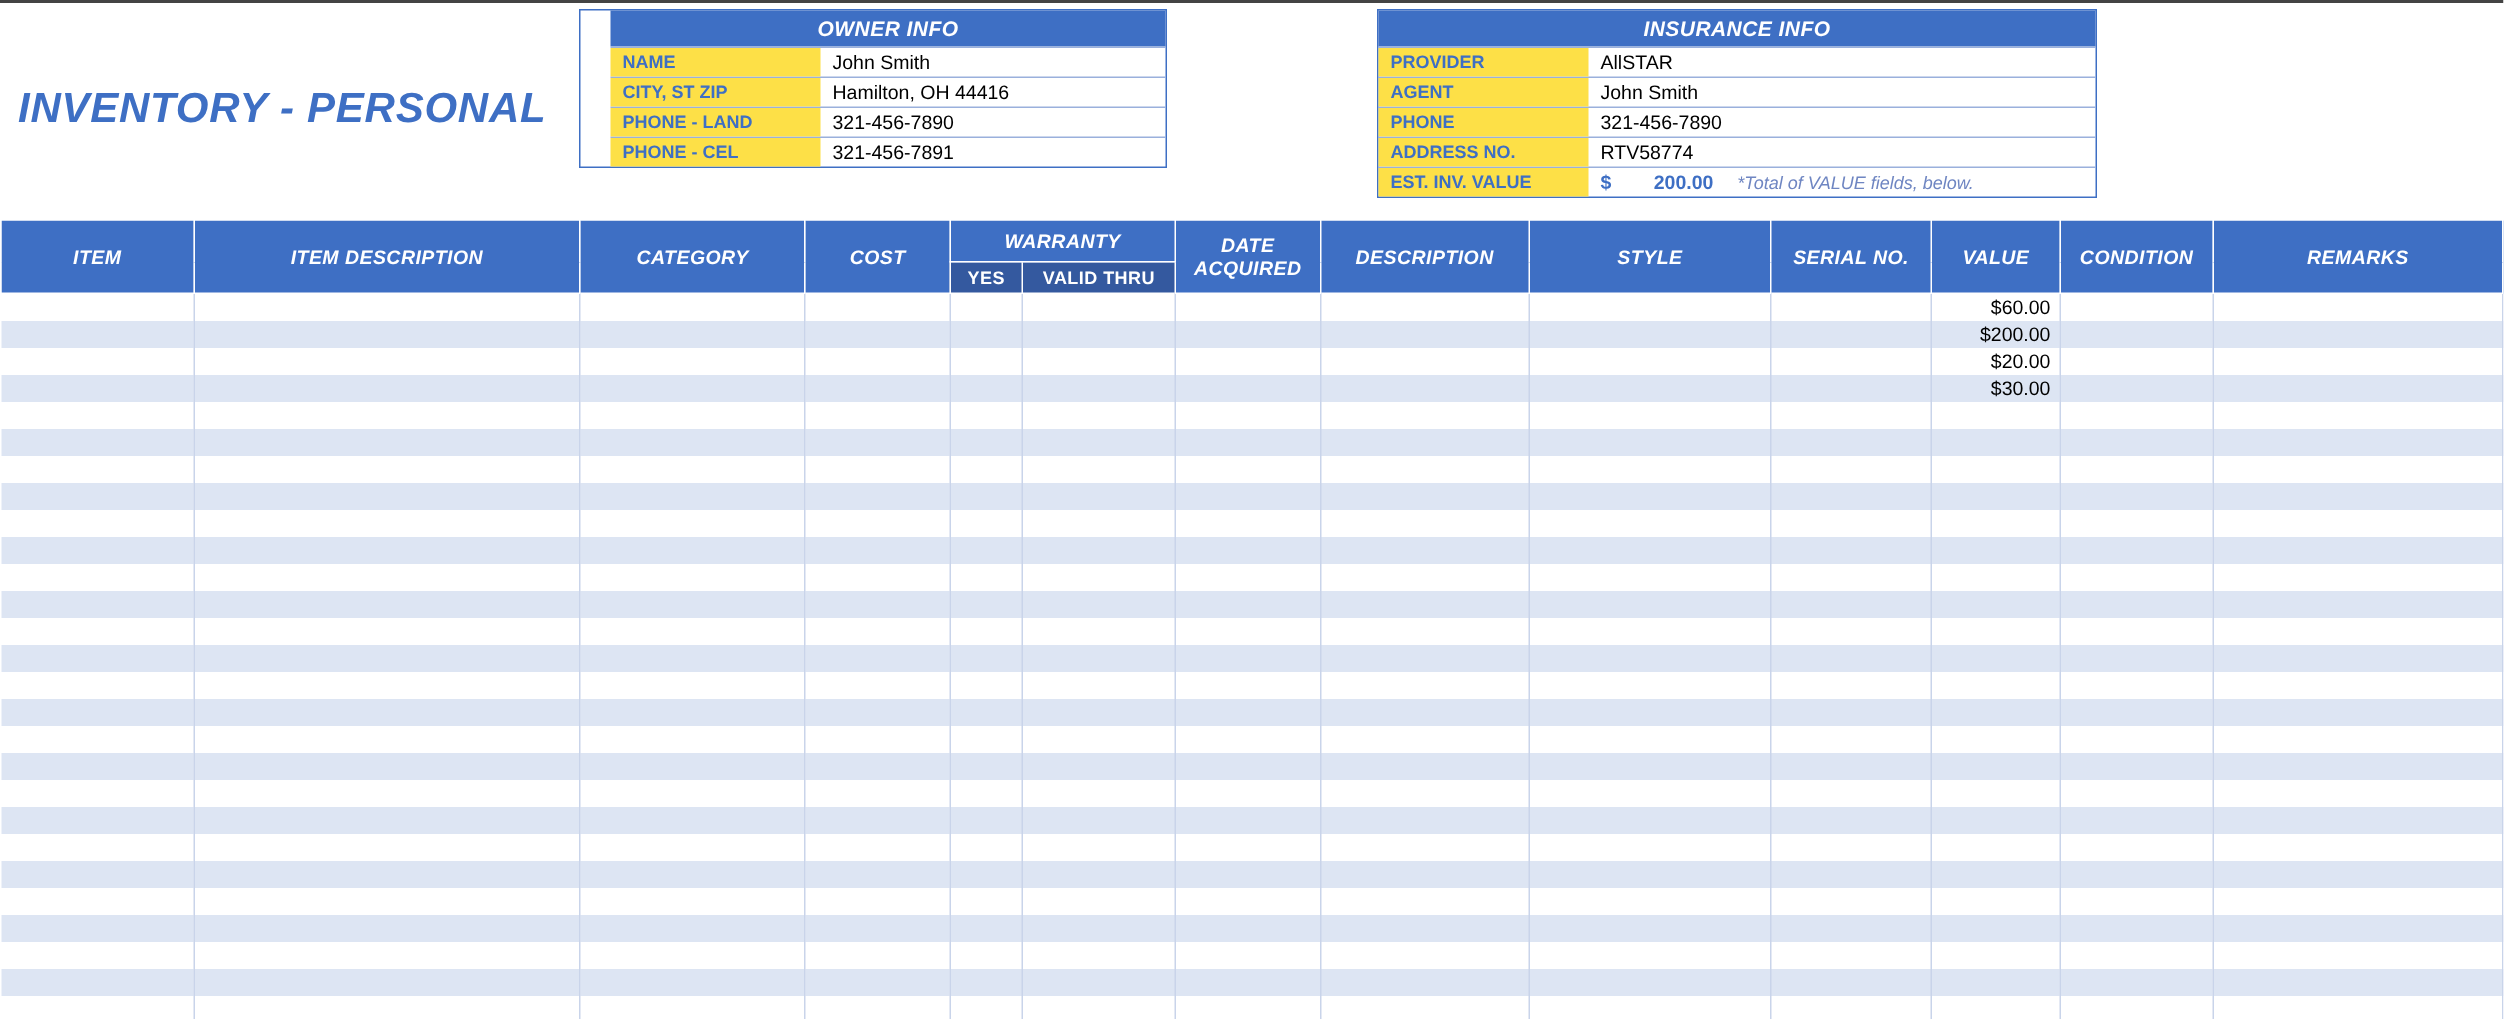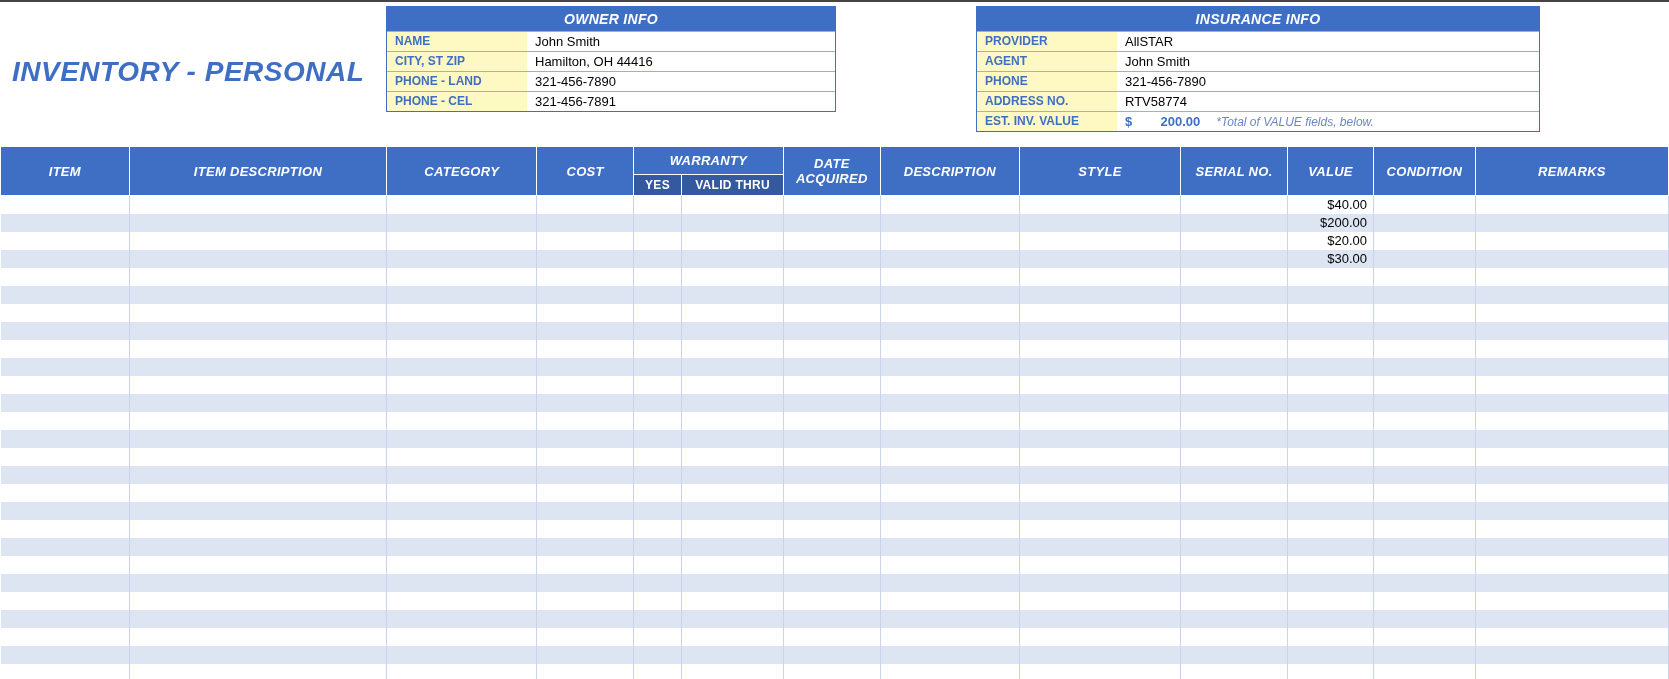--- a/index.html
+++ b/index.html
@@ -21,36 +21,36 @@
     color: #3e6fc4;
     font-size: 28px;
     font-weight: 700;
     letter-spacing: 0.5px;
     padding: 6px 0 0 12px;
     width: 380px;
     font-style: italic;
     margin-top: 44px;
   }
   .info-box { border: 1px solid #3e6fc4; }
-  .owner-box { width: 450px; margin-left: 6px; }
-  .insurance-box { width: 564px; margin-left: 140px; }
+  .owner-box { width: 392px; margin-left: 6px; padding-left: 20px; }
+  .insurance-box { width: 480px; margin-left: 140px; }
   .box-header {
     background: #3e6fc4;
     color: #fff;
     font-weight: 700;
     text-align: center;
     font-size: 14px;
     padding: 4px 0;
     font-style: italic;
     letter-spacing: 0.3px;
   }
   .info-row { display: flex; border-top: 0.5px solid #9ab0dc; }
   .info-label {
     width: 140px;
-    background: #fef9c3;
+    background: #fde047;
     color: #3e6fc4;
     font-weight: 700;
     font-size: 12px;
     padding: 2px 8px;
   }
   .info-value { flex: 1; padding: 2px 8px; color: #000; font-size: 13px; }
   .est-val {
     color: #3e6fc4;
     font-weight: 700;
     text-align: right;
@@ -199,21 +199,21 @@
         <td></td>
         <td></td>
         <td></td>
         <td></td>
         <td></td>
         <td></td>
         <td></td>
         <td></td>
         <td></td>
         <td></td>
-        <td class="val-cell">$40.00</td>
+        <td class="val-cell">$60.00</td>
         <td></td>
         <td></td>
       </tr>
       <tr class="row-alt">
         <td></td>
         <td></td>
         <td></td>
         <td></td>
         <td></td>
         <td></td>

